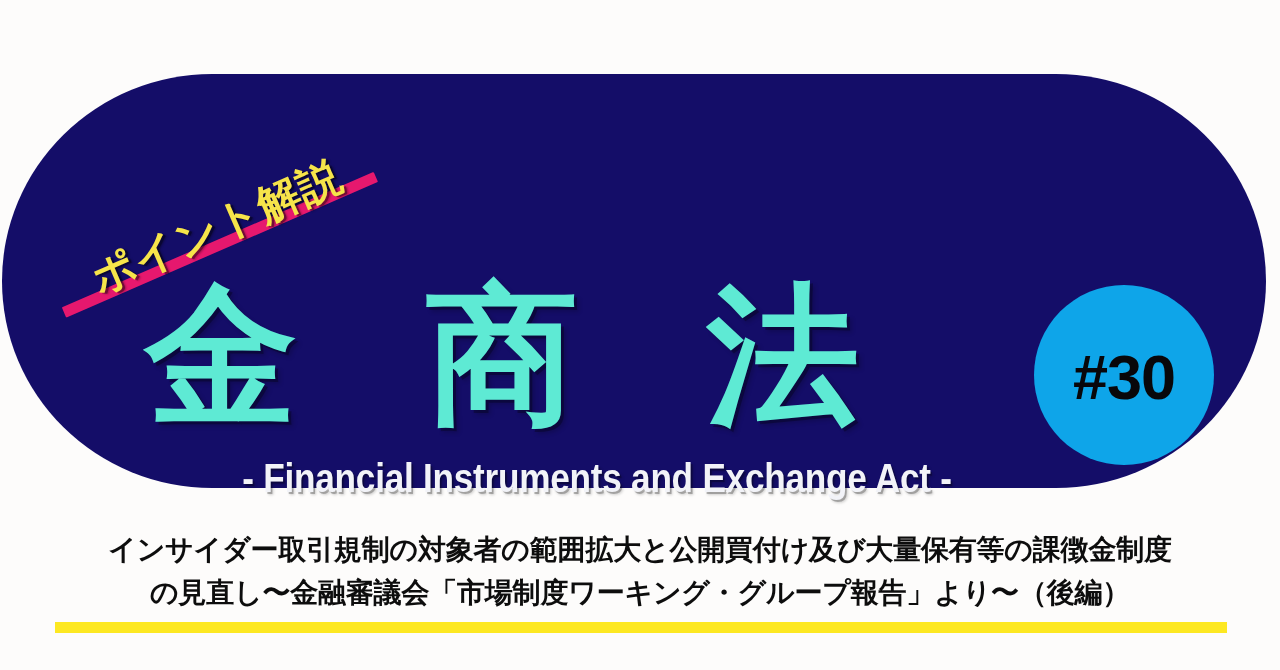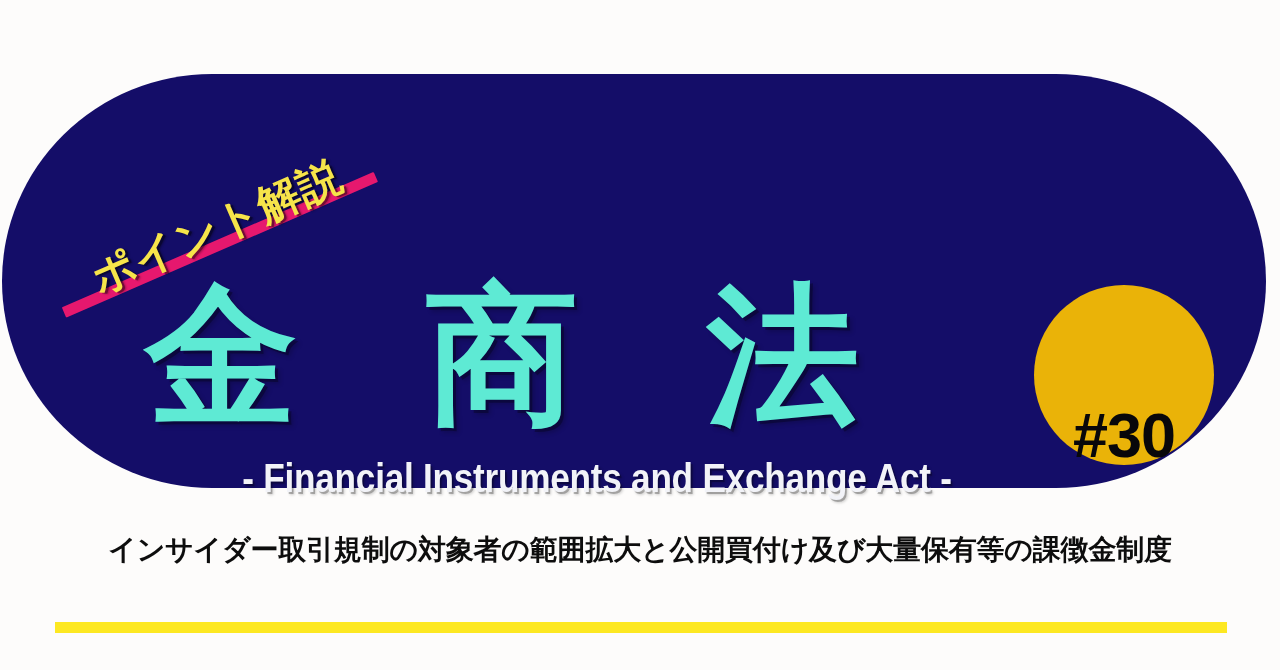--- a/index.html
+++ b/index.html
@@ -107,23 +107,23 @@
   }
 
   
   .issue-badge {
     position: absolute;
     left: 1032px;
     top: 211px;
     width: 180px;
     height: 180px;
     border-radius: 50%;
-    background: #eab308;
+    background: #0ea5e9;
     display: flex;
-    align-items: flex-end;
+    align-items: center;
     justify-content: center;
   }
   .issue-badge-label {
     color: #08070a;
     font-family: "Liberation Sans", "DejaVu Sans", sans-serif;
     font-weight: bold;
     font-size: 63px;
     line-height: 1;
     letter-spacing: -1px;
     transform: translateY(2px);
@@ -175,17 +175,18 @@
     <div class="subtitle">- Financial Instruments and Exchange Act -</div>
 
     <div class="issue-badge">
       <span class="issue-badge-label">#30</span>
     </div>
 
   </div>
 
   <div class="caption">
     <span class="caption-line">インサイダー取引規制の対象者の範囲拡大と公開買付け及び大量保有等の課徴金制度</span>
+    <span class="caption-line">の見直し〜金融審議会「市場制度ワーキング・グループ報告」より〜（後編）</span>
   </div>
 
   <div class="bottom-rule"></div>
 
 </div>
 
 </body></html>

